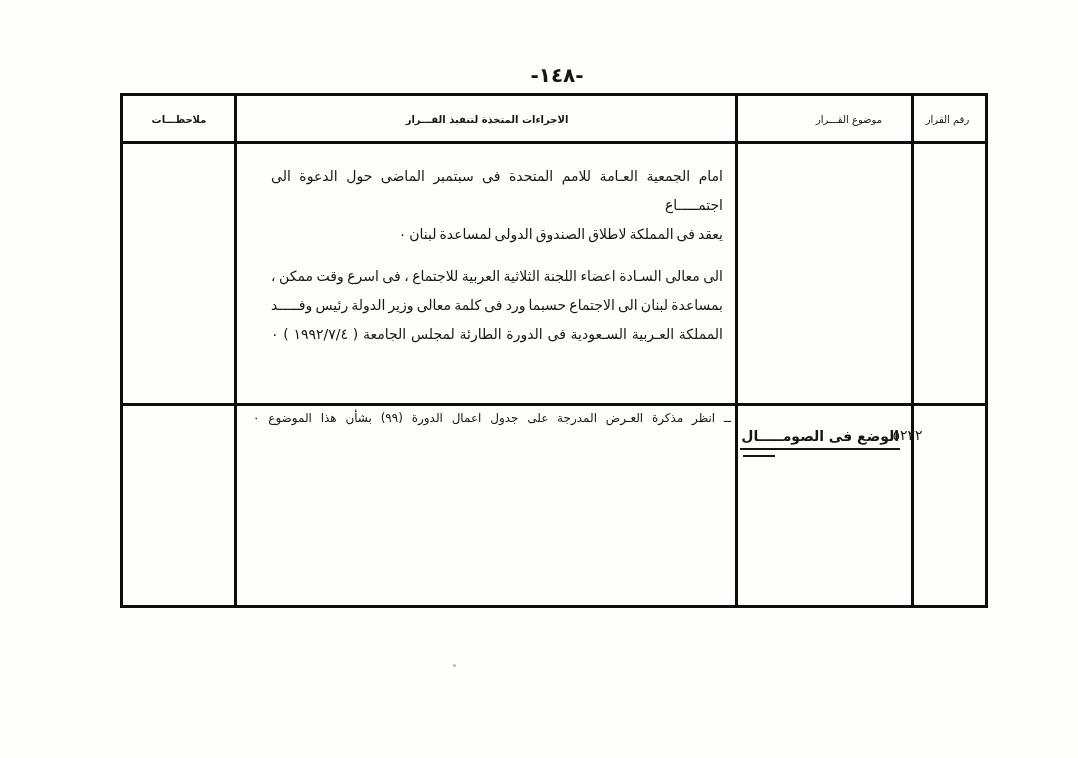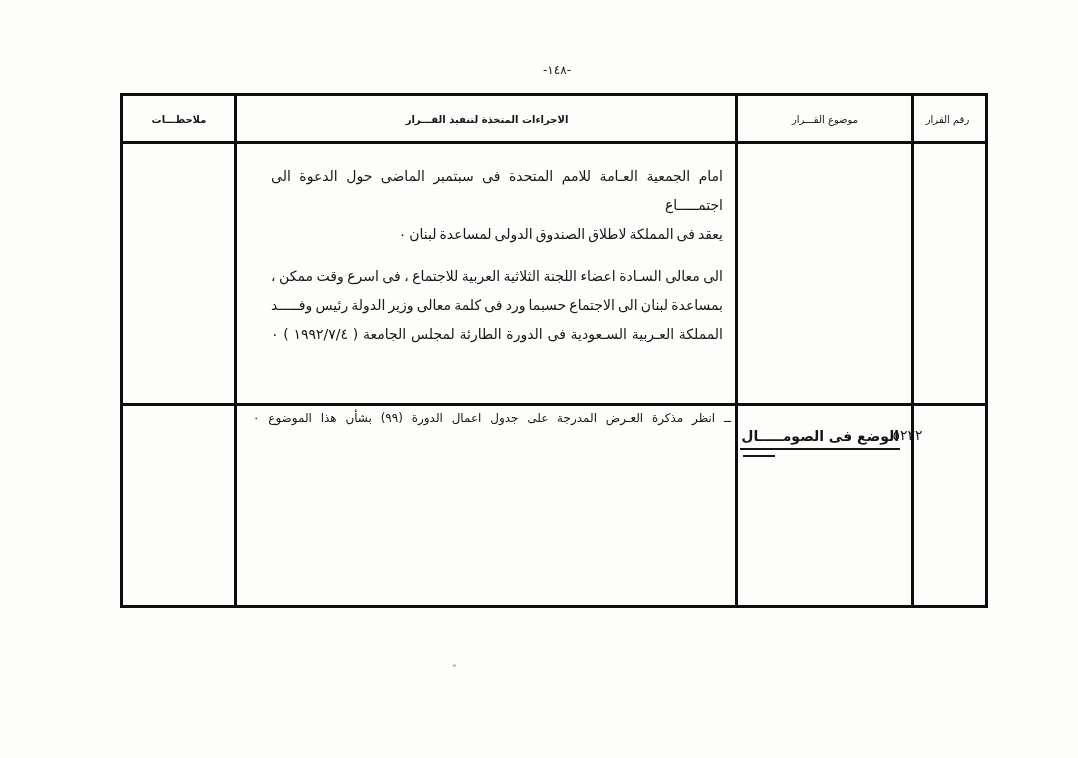--- a/index.html
+++ b/index.html
@@ -9,41 +9,41 @@
   }
   html,body{margin:0;padding:0;}
   body{
     width:1078px;height:758px;background:#ffffff;
     font-family:"DejaVu Sans", sans-serif;color:var(--ink);
     overflow:hidden;
   }
   .page{position:relative;width:1078px;height:758px;background:var(--paper);}
   .pagenum{
     position:absolute;left:477px;top:63px;width:160px;
-    text-align:center;font-size:12px;font-weight:400;
+    text-align:center;font-size:20px;font-weight:700;
     direction:rtl;letter-spacing:1px;
   }
   .table{
     position:absolute;left:120px;top:93px;width:868px;height:515px;
     border:3px solid var(--border);box-sizing:border-box;
   }
   .vline{position:absolute;top:0;bottom:0;width:3px;background:var(--border);}
   .v1{left:111px;}
   .v2{left:612px;}
   .v3{left:788px;}
   .hline{position:absolute;left:0;right:0;height:3px;background:var(--border);}
   .h1{top:45px;}
   .h2{top:307px;}
   .hcell{
     position:absolute;top:10px;height:28px;line-height:28px;
     direction:rtl;text-align:center;font-size:10px;white-space:nowrap;
   }
   .hc-notes{left:0;width:112px;font-weight:700;}
   .hc-proc{left:115px;width:498px;font-weight:700;}
-  .hc-subj{left:616px;width:172px;}
+  .hc-subj{left:616px;width:172px;padding-left:24px;}
   .hc-num{left:790px;width:69px;}
   .r1proc{
     position:absolute;left:148px;top:66px;width:452px;
     font-size:14px;line-height:29px;
   }
   .pl{
     direction:rtl;text-align:justify;text-align-last:justify;
     word-spacing:-1.5px;
   }
   .pl-end{text-align:right;text-align-last:right;}

